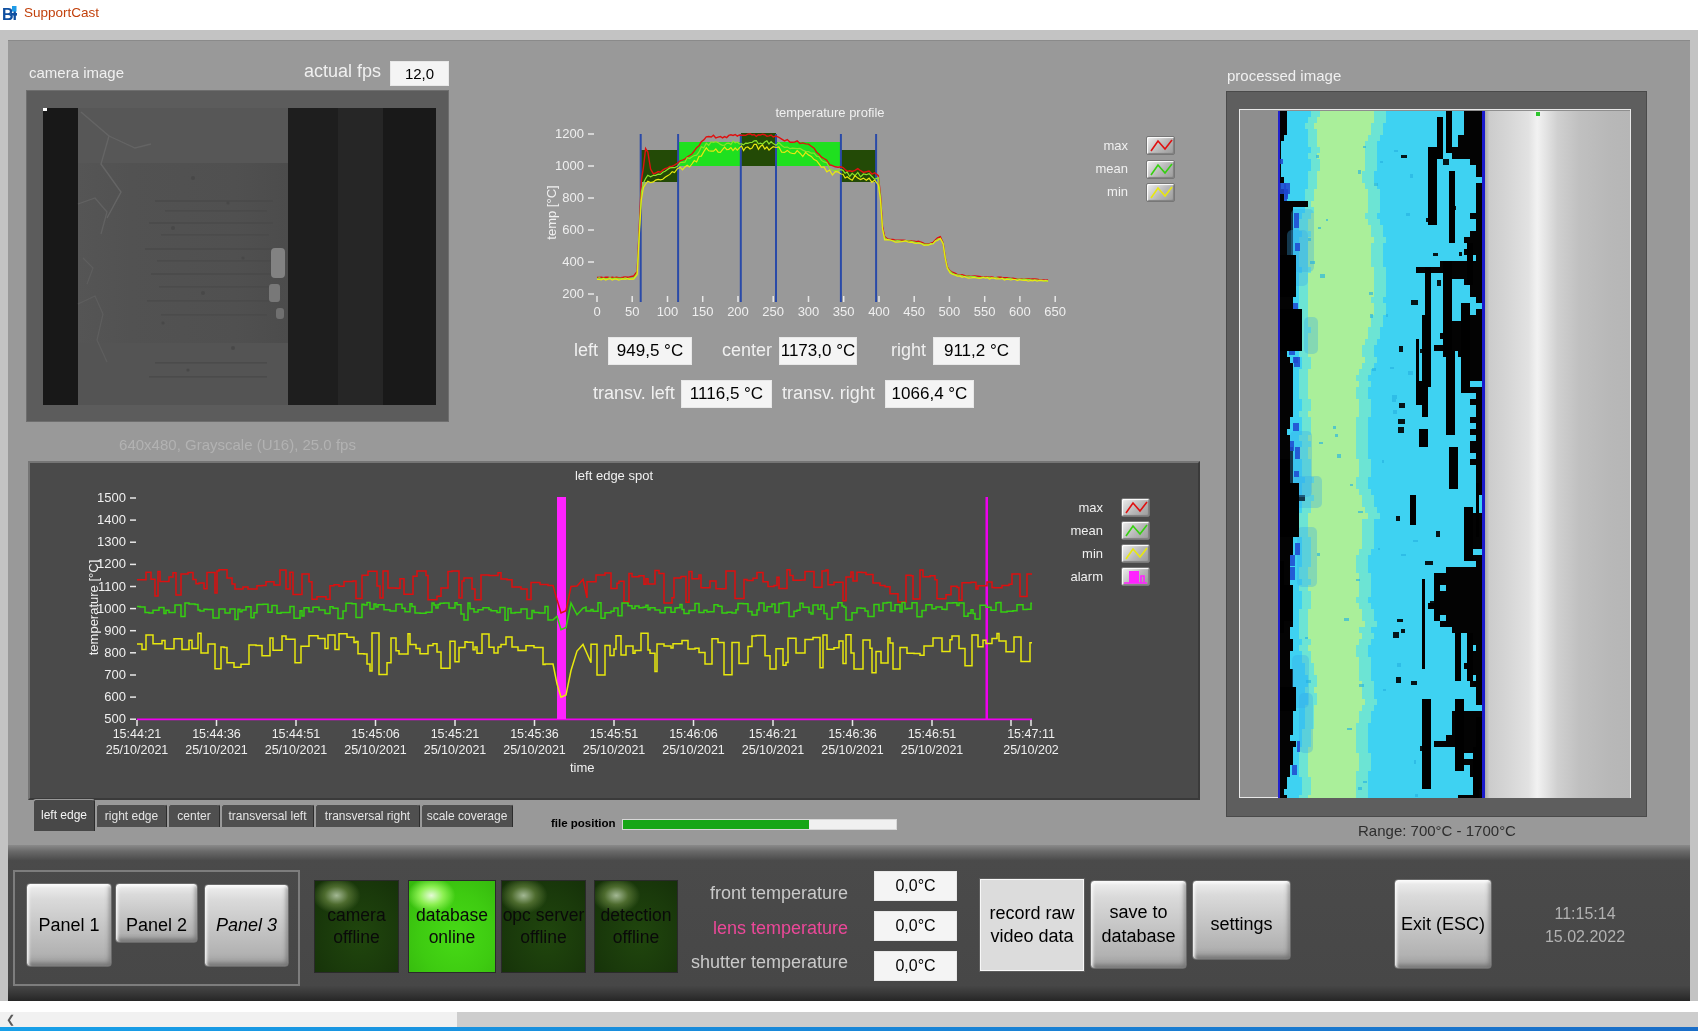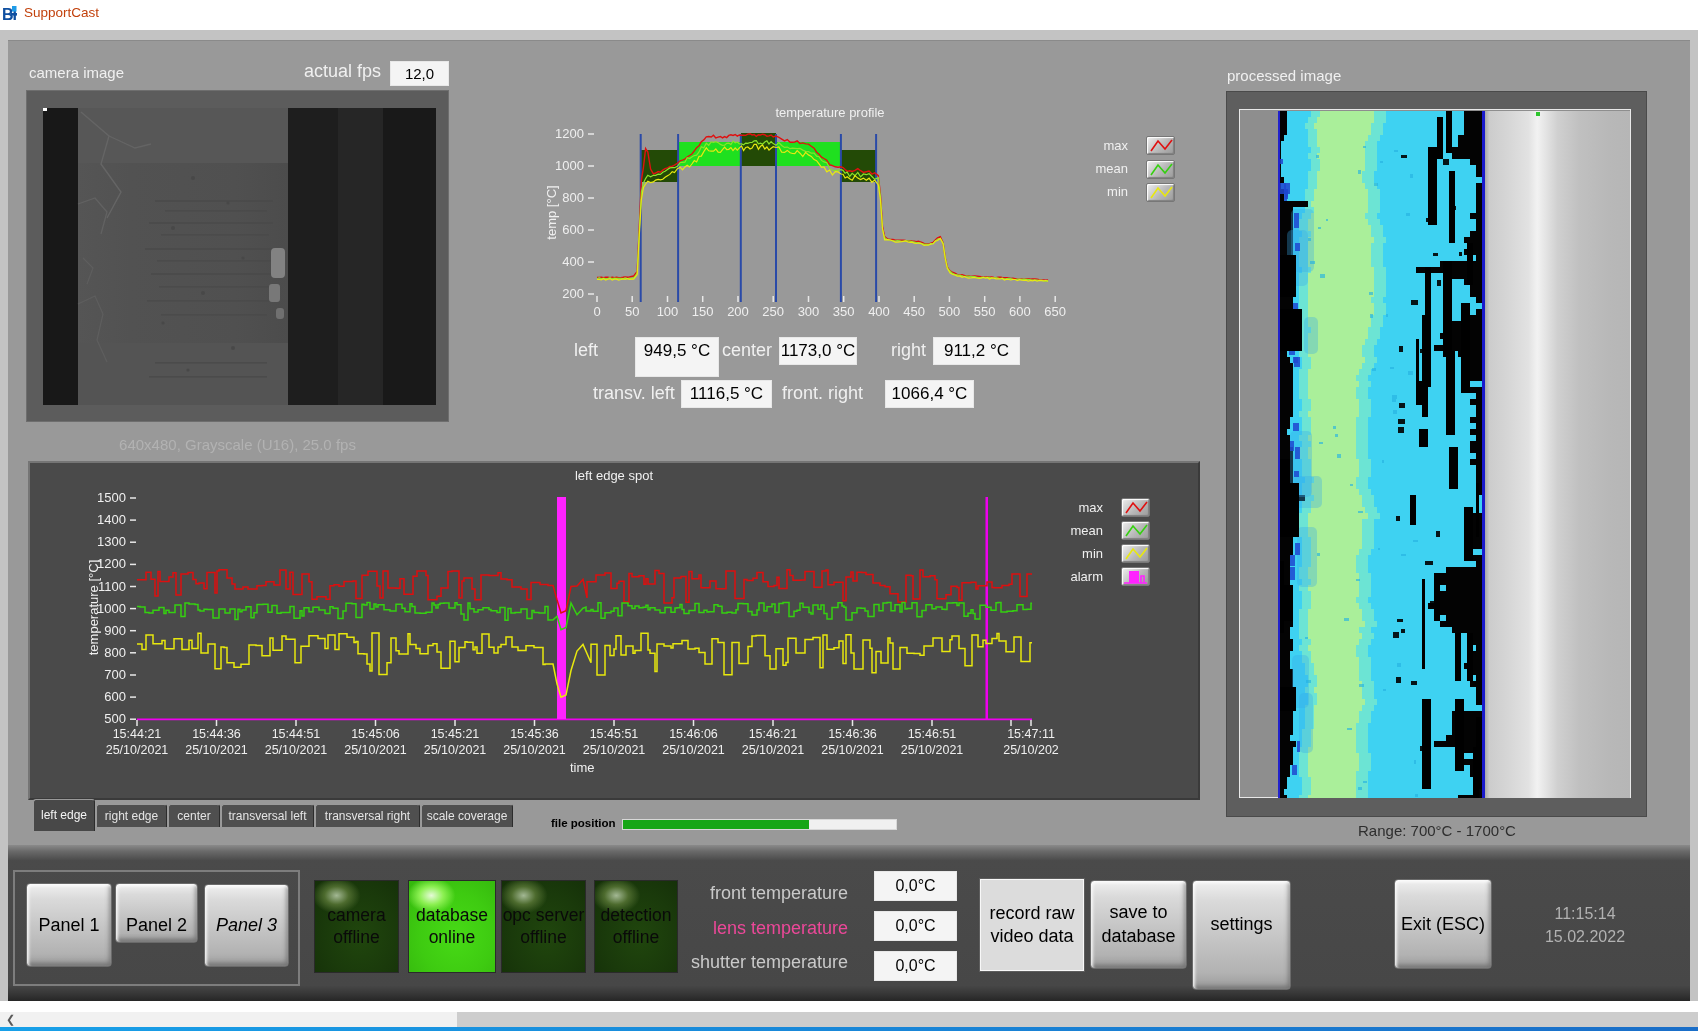--- a/index.html
+++ b/index.html
@@ -161,28 +161,28 @@
       <polyline points="4,14 11,4 18,12 25,3" fill="none" stroke="#e01010" stroke-width="1.6"></polyline>
     </svg></div>
 <div class="abs legicon" style="left:1146px;top:160px;"><svg width="29" height="19" viewBox="0 0 29 19">
       <polyline points="4,14 11,4 18,12 25,3" fill="none" stroke="#35d010" stroke-width="1.6"></polyline>
     </svg></div>
 <div class="abs legicon" style="left:1146px;top:183px;"><svg width="29" height="19" viewBox="0 0 29 19">
       <polyline points="4,14 11,4 18,12 25,3" fill="none" stroke="#e8e80e" stroke-width="1.6"></polyline>
     </svg></div>
 
 <div class="abs lbl" style="left:574px;top:340px;font-size:18px;">left</div>
-<div class="abs valbox" style="left:608px;top:337px;width:84px;height:40px;font-size:17px;line-height:26px;margin-left:27px;">949,5 °C</div>
+<div class="abs valbox" style="left:608px;top:337px;width:84px;height:28px;font-size:17px;line-height:26px;">949,5 °C</div>
 <div class="abs lbl" style="left:722px;top:340px;font-size:18px;">center</div>
 <div class="abs valbox" style="left:779px;top:337px;width:78px;height:28px;font-size:17px;line-height:26px;">1173,0 °C</div>
 <div class="abs lbl" style="left:891px;top:340px;font-size:18px;">right</div>
 <div class="abs valbox" style="left:933px;top:337px;width:87px;height:28px;font-size:17px;line-height:26px;">911,2 °C</div>
 <div class="abs lbl" style="left:593px;top:383px;font-size:18px;">transv. left</div>
 <div class="abs valbox" style="left:681px;top:380px;width:91px;height:28px;font-size:17px;line-height:26px;">1116,5 °C</div>
-<div class="abs lbl" style="left:782px;top:383px;font-size:18px;">front. right</div>
+<div class="abs lbl" style="left:782px;top:383px;font-size:18px;">transv. right</div>
 <div class="abs valbox" style="left:885px;top:380px;width:89px;height:28px;font-size:17px;line-height:26px;">1066,4 °C</div>
 
 <div class="abs lbl" style="left:1227px;top:67px;font-size:15px;">processed image</div>
 <div class="abs" style="left:1226px;top:91px;width:421px;height:726px;background:#5e5e5e;border:1px solid #4a4a4a;">
   <div class="abs" style="left:12px;top:17px;width:392px;height:689px;border:1px solid #e8e8e8;background:#8e8e8e;">
     <svg class="abs" style="left:38px;top:1px" width="207" height="687" viewBox="0 0 207 687">
       <rect width="207" height="687" fill="#030303"></rect>
       <path d="M9,0 L9,6 9,12 9,18 9,24 6,24 6,30 3,30 3,36 3,42 3,48 3,54 3,60 3,66 6,66 6,72 3,72 3,78 6,78 6,84 6,90 30,90 30,96 15,96 15,102 15,108 15,114 15,120 15,126 15,132 15,138 15,144 15,150 15,156 15,162 12,162 12,168 15,168 15,174 15,180 15,186 15,192 15,198 15,204 15,210 15,216 15,222 15,228 12,228 12,234 12,240 9,240 9,246 12,246 12,252 15,252 15,258 15,264 15,270 15,276 15,282 15,288 15,294 15,300 15,306 12,306 12,312 12,318 9,318 9,324 12,324 12,330 12,336 15,336 15,342 15,348 15,354 15,360 15,366 15,372 15,378 15,384 27,384 27,390 15,390 15,396 15,402 15,408 15,414 15,420 15,426 15,432 15,438 15,444 12,444 12,450 12,456 12,462 12,468 12,474 15,474 15,480 12,480 12,486 15,486 15,492 12,492 12,498 12,504 12,510 15,510 15,516 12,516 12,522 12,528 15,528 15,534 15,540 12,540 12,546 12,552 12,558 15,558 15,564 15,570 15,576 15,582 15,588 15,594 15,600 15,606 15,612 15,618 15,624 12,624 12,630 18,630 18,636 15,636 15,642 15,648 15,654 12,654 12,660 12,666 9,666 9,672 9,678 6,678 6,684 9,684 9,690 9,696 L180,687 L180,696 180,690 180,684 198,684 198,678 198,672 198,666 192,666 192,660 192,654 186,654 186,648 198,648 198,642 180,642 180,636 156,636 156,630 168,630 168,624 174,624 174,618 174,612 174,606 174,600 204,600 204,594 198,594 198,588 198,582 198,576 192,576 192,570 198,570 198,564 192,564 192,558 186,558 186,552 192,552 192,546 192,540 198,540 198,534 192,534 192,528 192,522 174,522 174,516 162,516 162,510 168,510 168,504 162,504 162,498 150,498 150,492 156,492 156,486 162,486 162,480 168,480 168,474 156,474 156,468 156,462 168,462 168,456 198,456 198,450 192,450 192,444 204,444 204,438 192,438 192,432 192,426 192,420 192,414 186,414 186,408 192,408 192,402 204,402 204,396 204,390 204,384 198,384 198,378 198,372 198,366 198,360 198,354 192,354 192,348 198,348 198,342 192,342 192,336 192,330 198,330 198,324 192,324 192,318 198,318 198,312 192,312 192,306 198,306 198,300 198,294 192,294 192,288 198,288 198,282 192,282 192,276 204,276 204,270 192,270 192,264 192,258 192,252 186,252 186,246 180,246 180,240 156,240 156,234 168,234 168,228 162,228 162,222 174,222 174,216 174,210 192,210 192,204 198,204 198,198 204,198 204,192 198,192 198,186 192,186 192,180 192,174 186,174 186,168 174,168 174,162 138,162 138,156 162,156 162,150 198,150 198,144 186,144 186,138 192,138 192,132 186,132 186,126 192,126 192,120 198,120 198,114 198,108 192,108 192,102 198,102 198,96 198,90 198,84 198,78 198,72 204,72 204,66 198,66 198,60 198,54 192,54 192,48 174,48 174,42 168,42 168,36 180,36 180,30 180,24 186,24 186,18 186,12 186,6 L186,0 Z" fill="#3ed2f2"></path>
 <path d="M33,0 L33,6 30,6 30,12 27,12 27,18 30,18 30,24 30,30 30,36 33,36 33,42 30,42 30,48 33,48 33,54 33,60 30,60 30,66 30,72 30,78 27,78 27,84 27,90 30,90 30,96 27,96 27,102 24,102 24,108 21,108 21,114 21,120 24,120 24,126 21,126 21,132 21,138 21,144 21,150 21,156 24,156 24,162 21,162 21,168 21,174 21,180 21,186 21,192 21,198 21,204 21,210 21,216 24,216 24,222 21,222 21,228 21,234 21,240 21,246 24,246 24,252 24,258 21,258 21,264 21,270 21,276 21,282 21,288 24,288 24,294 24,300 21,300 21,306 24,306 24,312 24,318 24,324 21,324 21,330 24,330 24,336 21,336 21,342 21,348 24,348 24,354 24,360 24,366 27,366 27,372 24,372 24,378 24,384 27,384 27,390 24,390 24,396 24,402 21,402 21,408 21,414 21,420 21,426 24,426 24,432 24,438 24,444 24,450 24,456 21,456 21,462 21,468 24,468 24,474 21,474 21,480 24,480 24,486 24,492 24,498 21,498 21,504 21,510 21,516 21,522 21,528 24,528 24,534 21,534 21,540 24,540 24,546 24,552 27,552 27,558 27,564 30,564 30,570 30,576 27,576 27,582 30,582 30,588 30,594 27,594 27,600 27,606 27,612 27,618 24,618 24,624 24,630 24,636 21,636 21,642 21,648 21,654 21,660 21,666 24,666 24,672 24,678 24,684 21,684 21,690 21,696 L93,687 L93,696 93,690 90,690 90,684 90,678 90,672 90,666 90,660 93,660 93,654 93,648 93,642 90,642 90,636 90,630 90,624 90,618 90,612 93,612 93,606 93,600 96,600 96,594 99,594 99,588 96,588 96,582 96,576 96,570 93,570 93,564 93,558 93,552 93,546 90,546 90,540 90,534 93,534 93,528 96,528 96,522 93,522 93,516 99,516 99,510 96,510 96,504 96,498 93,498 93,492 90,492 90,486 93,486 93,480 93,474 93,468 93,462 90,462 90,456 90,450 90,444 93,444 93,438 96,438 96,432 96,426 96,420 96,414 96,408 102,408 102,402 99,402 99,396 96,396 96,390 96,384 93,384 93,378 90,378 90,372 90,366 93,366 93,360 93,354 93,348 90,348 90,342 90,336 90,330 90,324 90,318 90,312 90,306 93,306 93,300 93,294 93,288 90,288 90,282 90,276 93,276 93,270 90,270 90,264 93,264 93,258 96,258 96,252 99,252 99,246 96,246 96,240 96,234 99,234 99,228 102,228 102,222 102,216 105,216 105,210 105,204 108,204 108,198 108,192 105,192 105,186 108,186 108,180 108,174 108,168 108,162 108,156 105,156 105,150 105,144 105,138 105,132 108,132 108,126 105,126 105,120 105,114 102,114 102,108 99,108 99,102 102,102 102,96 102,90 102,84 102,78 99,78 99,72 96,72 96,66 96,60 99,60 99,54 99,48 99,42 99,36 99,30 102,30 102,24 105,24 105,18 105,12 108,12 108,6 L108,0 Z" fill="#74e8cf" opacity="0.85"></path>
 <path d="M42,0 L42,6 39,6 39,12 36,12 36,18 39,18 39,24 39,30 39,36 42,36 42,42 39,42 39,48 42,48 42,54 42,60 39,60 39,66 39,72 39,78 36,78 36,84 36,90 33,90 33,96 36,96 36,102 33,102 33,108 30,108 30,114 30,120 33,120 33,126 30,126 30,132 30,138 30,144 30,150 30,156 33,156 33,162 30,162 30,168 30,174 30,180 30,186 30,192 30,198 30,204 30,210 30,216 33,216 33,222 30,222 30,228 30,234 30,240 30,246 33,246 33,252 33,258 30,258 30,264 30,270 30,276 30,282 30,288 33,288 33,294 33,300 30,300 30,306 33,306 33,312 33,318 33,324 30,324 30,330 33,330 33,336 30,336 30,342 30,348 33,348 33,354 33,360 33,366 36,366 36,372 33,372 33,378 33,384 36,384 36,390 33,390 33,396 33,402 30,402 30,408 30,414 30,420 30,426 33,426 33,432 33,438 33,444 33,450 33,456 30,456 30,462 30,468 33,468 33,474 30,474 30,480 33,480 33,486 33,492 33,498 30,498 30,504 30,510 30,516 30,522 30,528 33,528 33,534 30,534 30,540 33,540 33,546 33,552 36,552 36,558 36,564 39,564 39,570 39,576 36,576 36,582 39,582 39,588 39,594 36,594 36,600 36,606 36,612 36,618 33,618 33,624 33,630 33,636 30,636 30,642 30,648 30,654 30,660 30,666 33,666 33,672 33,678 33,684 30,684 30,690 30,696 L81,687 L81,696 81,690 78,690 78,684 78,678 78,672 78,666 78,660 81,660 81,654 81,648 81,642 78,642 78,636 78,630 78,624 78,618 78,612 81,612 81,606 81,600 84,600 84,594 87,594 87,588 84,588 84,582 84,576 84,570 81,570 81,564 81,558 81,552 81,546 78,546 78,540 78,534 81,534 81,528 84,528 84,522 81,522 81,516 87,516 87,510 84,510 84,504 84,498 81,498 81,492 78,492 78,486 81,486 81,480 81,474 81,468 81,462 78,462 78,456 78,450 78,444 81,444 81,438 84,438 84,432 84,426 84,420 84,414 84,408 90,408 90,402 87,402 87,396 84,396 84,390 84,384 81,384 81,378 78,378 78,372 78,366 81,366 81,360 81,354 81,348 78,348 78,342 78,336 78,330 78,324 78,318 78,312 78,306 81,306 81,300 81,294 81,288 78,288 78,282 78,276 81,276 81,270 78,270 78,264 81,264 81,258 84,258 84,252 87,252 87,246 84,246 84,240 84,234 87,234 87,228 90,228 90,222 90,216 93,216 93,210 93,204 96,204 96,198 96,192 93,192 93,186 96,186 96,180 96,174 96,168 96,162 96,156 93,156 93,150 93,144 93,138 93,132 96,132 96,126 93,126 93,120 93,114 90,114 90,108 87,108 87,102 90,102 90,96 90,90 90,84 90,78 87,78 87,72 84,72 84,66 84,60 87,60 87,54 87,48 87,42 87,36 87,30 90,30 90,24 93,24 93,18 93,12 96,12 96,6 L96,0 Z" fill="#aaef9a"></path>
@@ -460,21 +460,21 @@
 <div class="abs" style="left:690px;top:952px;width:158px;text-align:right;font-size:18px;color:#c9c9c9;">shutter temperature</div>
 <div class="abs valbox" style="left:874px;top:871px;width:83px;height:30px;font-size:16px;line-height:28px;">0,0°C</div>
 <div class="abs valbox" style="left:874px;top:911px;width:83px;height:30px;font-size:16px;line-height:28px;">0,0°C</div>
 <div class="abs valbox" style="left:874px;top:951px;width:83px;height:30px;font-size:16px;line-height:28px;">0,0°C</div>
 <div class="abs btnflat" style="left:980px;top:879px;width:104px;height:92px;">
     <span>record raw<br>video data</span>
   </div>
 <div class="abs btn3d btnc" style="left:1090px;top:880px;width:97px;height:89px;">
     <span>save to<br>database</span>
   </div>
-<div class="abs btn3d" style="left:1192px;top:880px;width:99px;height:110px;line-height:87px;">settings</div>
+<div class="abs btn3d" style="left:1192px;top:880px;width:99px;height:80px;line-height:87px;">settings</div>
 <div class="abs btn3d" style="left:1394px;top:879px;width:98px;height:90px;line-height:88px;">Exit (ESC)</div>
 <div class="abs" style="left:1540px;top:905px;width:90px;text-align:center;font-size:16px;color:#b2b2b2;">11:15:14</div>
 <div class="abs" style="left:1533px;top:928px;width:104px;text-align:center;font-size:16px;color:#b2b2b2;">15.02.2022</div>
 
 <div class="abs" style="left:0;top:1001px;width:1698px;height:11px;background:#ffffff;"></div>
 <div class="abs" style="left:0;top:1012px;width:1698px;height:15px;background:#f1f1f1;">
   <div class="abs" style="left:457px;top:0;width:1241px;height:15px;background:#cdcdcd;"></div>
   <div class="abs" style="left:6px;top:1px;font-size:11px;color:#5a5a5a;">❮</div>
 </div>
 <div class="abs" style="left:0;top:1027px;width:1698px;height:4px;background:linear-gradient(90deg,#18a0e8,#1a6ec8);"></div>

